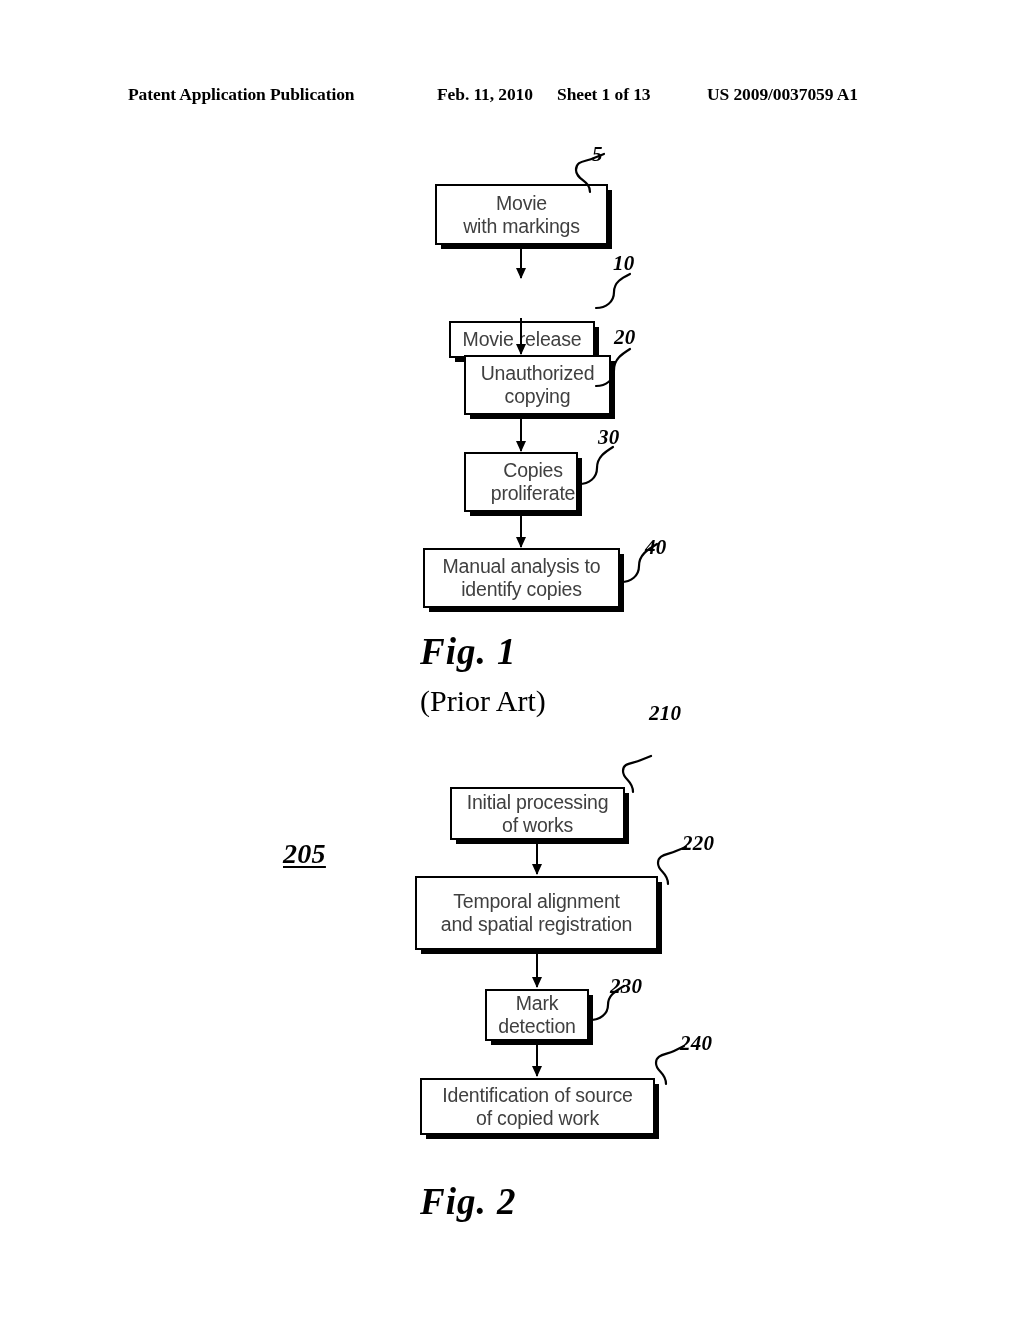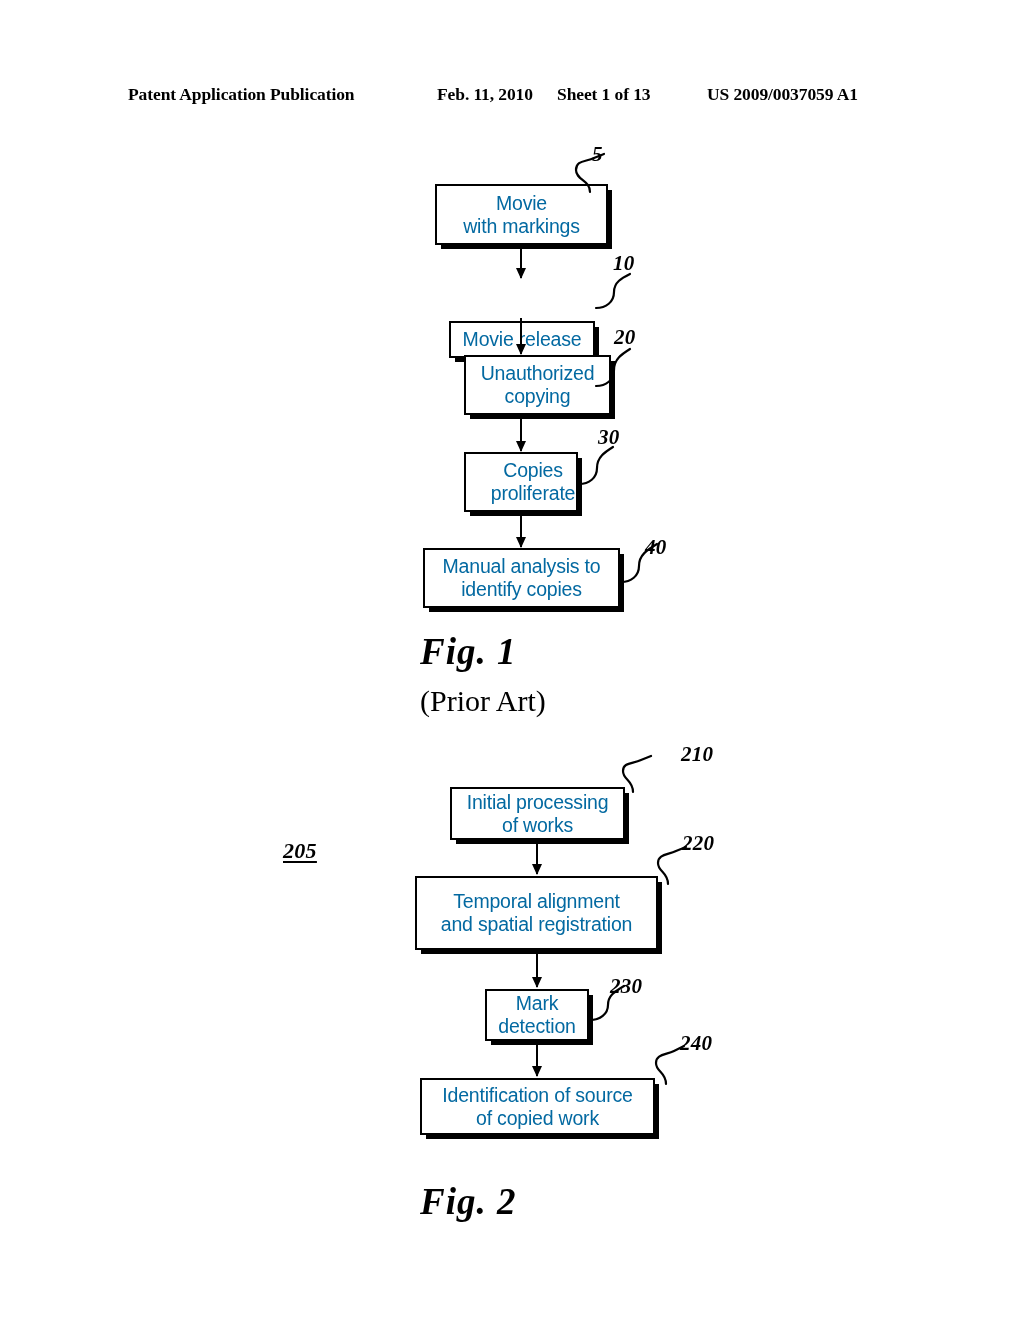--- a/index.html
+++ b/index.html
@@ -48,21 +48,21 @@
     border: 2.5px solid #000000;
     box-shadow: 5px 5px 0 -1px #000000;
     display: flex;
     align-items: center;
     justify-content: center;
     text-align: center;
     font-family: "Liberation Sans", sans-serif;
     font-size: 19.5px;
     line-height: 1.18;
     letter-spacing: -0.2px;
-    color: #0369a1;
+    color: #404040;
   }
   .fig-box .box-text {
     display: block;
     padding: 0 4px;
   }
 
   
   .connector {
     position: absolute;
     width: 2px;
@@ -185,29 +185,29 @@
     <path d="M 4 44 C 14 44, 22 38, 22 28 C 22 17, 30 12, 40 6"></path>
   </svg>
   <div class="ref-num" style="left:645px; top:535px;text-align:center;">40</div>
 
   <div class="fig-caption" style="left:420px; top:630px; width:230px;">Fig. 1</div>
   <div class="fig-subcaption" style="left:420px; top:684px; width:230px;">(Prior Art)</div>
 </div>
 
 <div>
 
-  <div class="ref-num underlined" style="left:283px; top:838px; font-size:22px;">205</div>
+  <div class="ref-num underlined" style="left:283px; top:838px; font-size:28px;">205</div>
 
   <div class="fig-box" style="left:450px; top:787px; width:175px; height:53px;">
     <span class="box-text"><span>Initial processing</span><br><span>of works</span></span>
   </div>
   <svg class="leader" style="left:615px; top:752px; width:60px; height:42px;">
     <path d="M 18 40 C 18 28, 8 28, 8 19 C 8 10, 18 12, 26 8 L 36 4"></path>
   </svg>
-  <div class="ref-num" style="left:649px; top:742px;margin-left:32px;">210</div>
+  <div class="ref-num" style="left:649px; top:701px;">210</div>
 
   <div class="connector" style="left:536px; top:842px; height:32px;"></div>
 
   <div class="fig-box" style="left:415px; top:876px; width:243px; height:74px;">
     <span class="box-text"><span>Temporal alignment</span><br><span>and spatial registration</span></span>
   </div>
   <svg class="leader" style="left:650px; top:842px; width:60px; height:44px;">
     <path d="M 18 42 C 18 30, 8 30, 8 21 C 8 12, 18 13, 26 9 L 36 5"></path>
   </svg>
   <div class="ref-num" style="left:682px; top:831px;">220</div>

